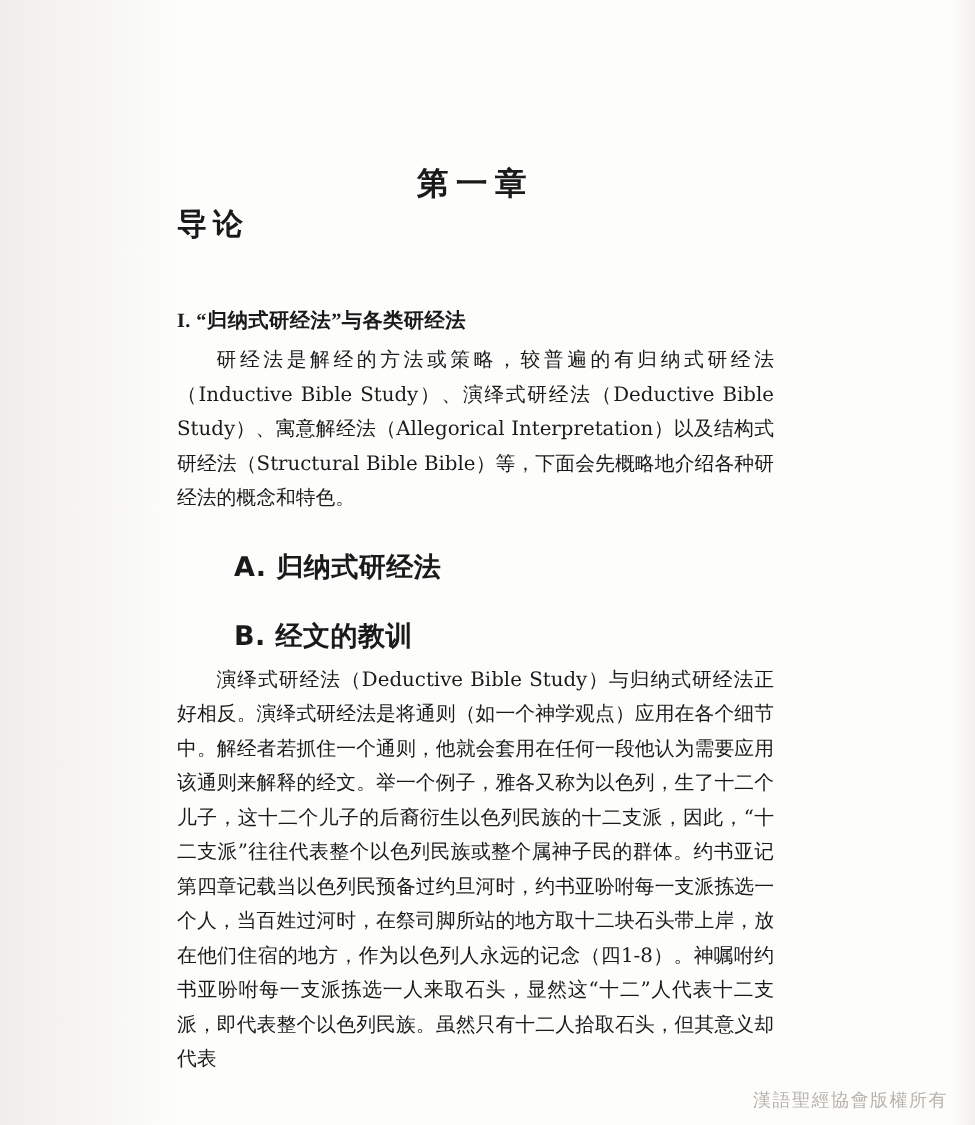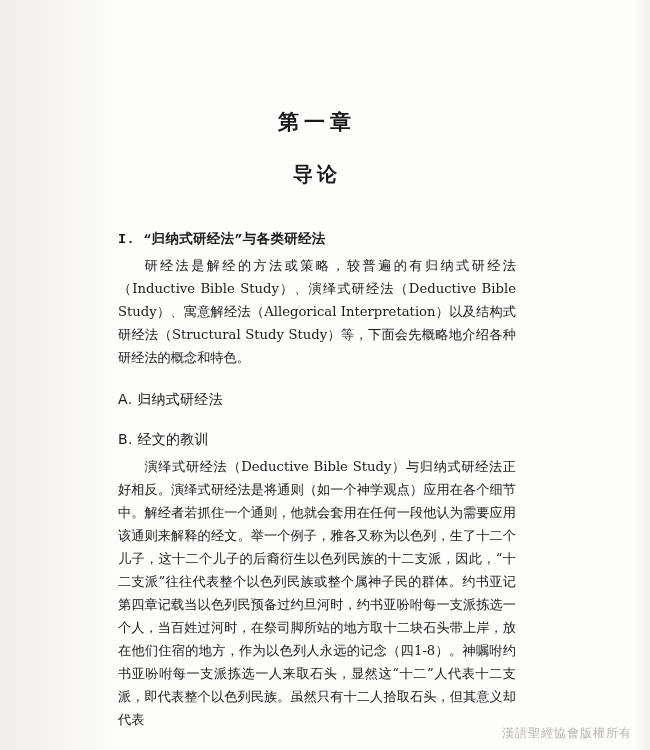--- a/index.html
+++ b/index.html
@@ -51,40 +51,39 @@
   }
   .chapter-title {
     text-align: center;
     font-weight: bold;
     font-size: 21px;
     letter-spacing: 5px;
     margin-top: 108px;
     font-family: "DejaVu Sans", "Liberation Sans", sans-serif;
   }
   .chapter-subtitle {
-    text-align: center;
     font-weight: bold;
     font-size: 20px;
     letter-spacing: 4px;
-    margin-top: 25px;
     font-family: "DejaVu Sans", "Liberation Sans", sans-serif;
   }
   .section-heading {
     font-weight: bold;
     font-size: 13.5px;
     margin-top: 42px;
-    font-family: Liberation Mono, monospace;
+    font-family: Liberation Serif, serif;
     letter-spacing: 0.3px;
   }
   .sub-heading {
-    font-weight: normal;
-    font-size: 14px;
+    font-weight: bold;
+    font-size: 18px;
     margin-top: 22px;
     font-family: "DejaVu Sans", "Liberation Sans", sans-serif;
     letter-spacing: 0.3px;
+    margin-left: 38px;
   }
   p.body-text {
     margin: 6px 0 0 0;
     font-size: 13.2px;
     line-height: 23px;
     text-align: justify;
     text-justify: inter-ideograph;
     text-indent: 2em;
     font-family: "DejaVu Serif", "Liberation Serif", serif;
   }
@@ -106,21 +105,21 @@
   <div class="page-gutter"></div>
   <div class="page-right-edge"></div>
 
   <div class="content">
 
     <div class="chapter-title">第一章</div>
 
     <div class="chapter-subtitle">导论</div>
 
     <div class="section-heading">I. “归纳式研经法”与各类研经法</div>
-    <p class="body-text">研经法是解经的方法或策略，较普遍的有归纳式研经法（Inductive Bible Study）、演绎式研经法（Deductive Bible Study）、寓意解经法（Allegorical Interpretation）以及结构式研经法（Structural Study Study）等，下面会先概略地介绍各种研经法的概念和特色。</p>
+    <p class="body-text">研经法是解经的方法或策略，较普遍的有归纳式研经法（Inductive Bible Study）、演绎式研经法（Deductive Bible Study）、寓意解经法（Allegorical Interpretation）以及结构式研经法（Structural Bible Bible）等，下面会先概略地介绍各种研经法的概念和特色。</p>
 
     <div class="sub-heading">A. 归纳式研经法</div>
 
     <div class="sub-heading">B. 经文的教训</div>
     <p class="body-text">演绎式研经法（Deductive Bible Study）与归纳式研经法正好相反。演绎式研经法是将通则（如一个神学观点）应用在各个细节中。解经者若抓住一个通则，他就会套用在任何一段他认为需要应用该通则来解释的经文。举一个例子，雅各又称为以色列，生了十二个儿子，这十二个儿子的后裔衍生以色列民族的十二支派，因此，“十二支派”往往代表整个以色列民族或整个属神子民的群体。约书亚记第四章记载当以色列民预备过约旦河时，约书亚吩咐每一支派拣选一个人，当百姓过河时，在祭司脚所站的地方取十二块石头带上岸，放在他们住宿的地方，作为以色列人永远的记念（四1-8）。神嘱咐约书亚吩咐每一支派拣选一人来取石头，显然这“十二”人代表十二支派，即代表整个以色列民族。虽然只有十二人拾取石头，但其意义却代表</p>
 
   </div>
 
   <div class="watermark">漢語聖經協會版權所有</div>
 </div>

